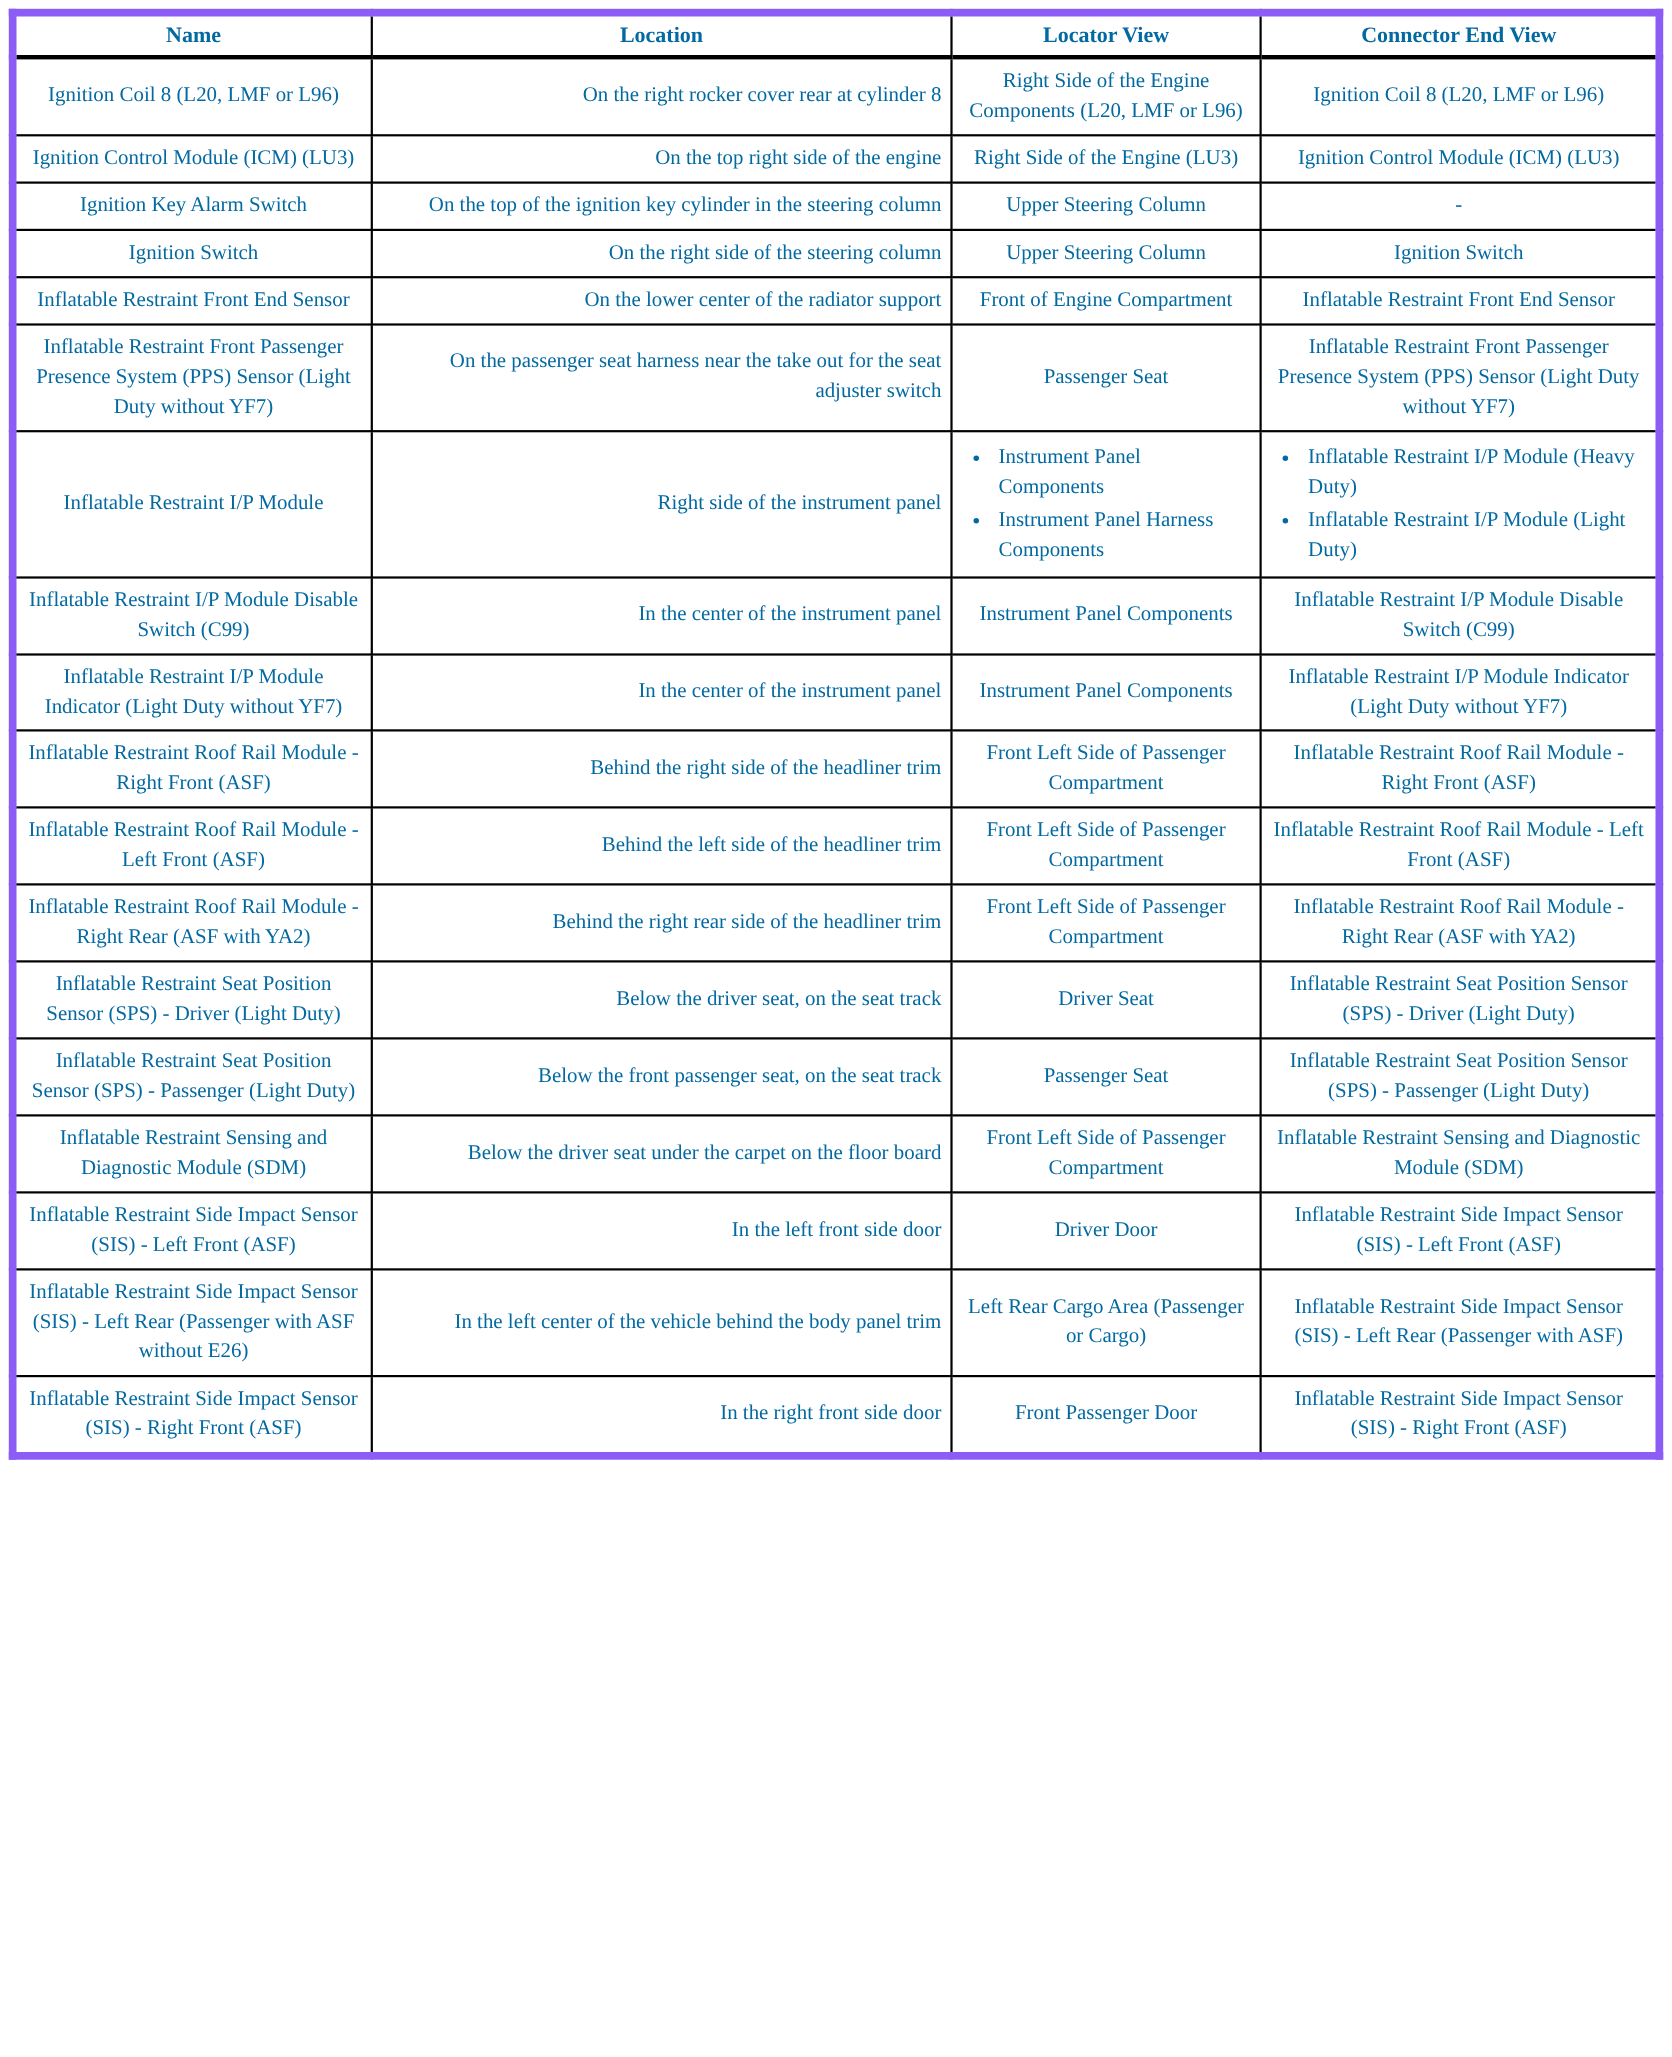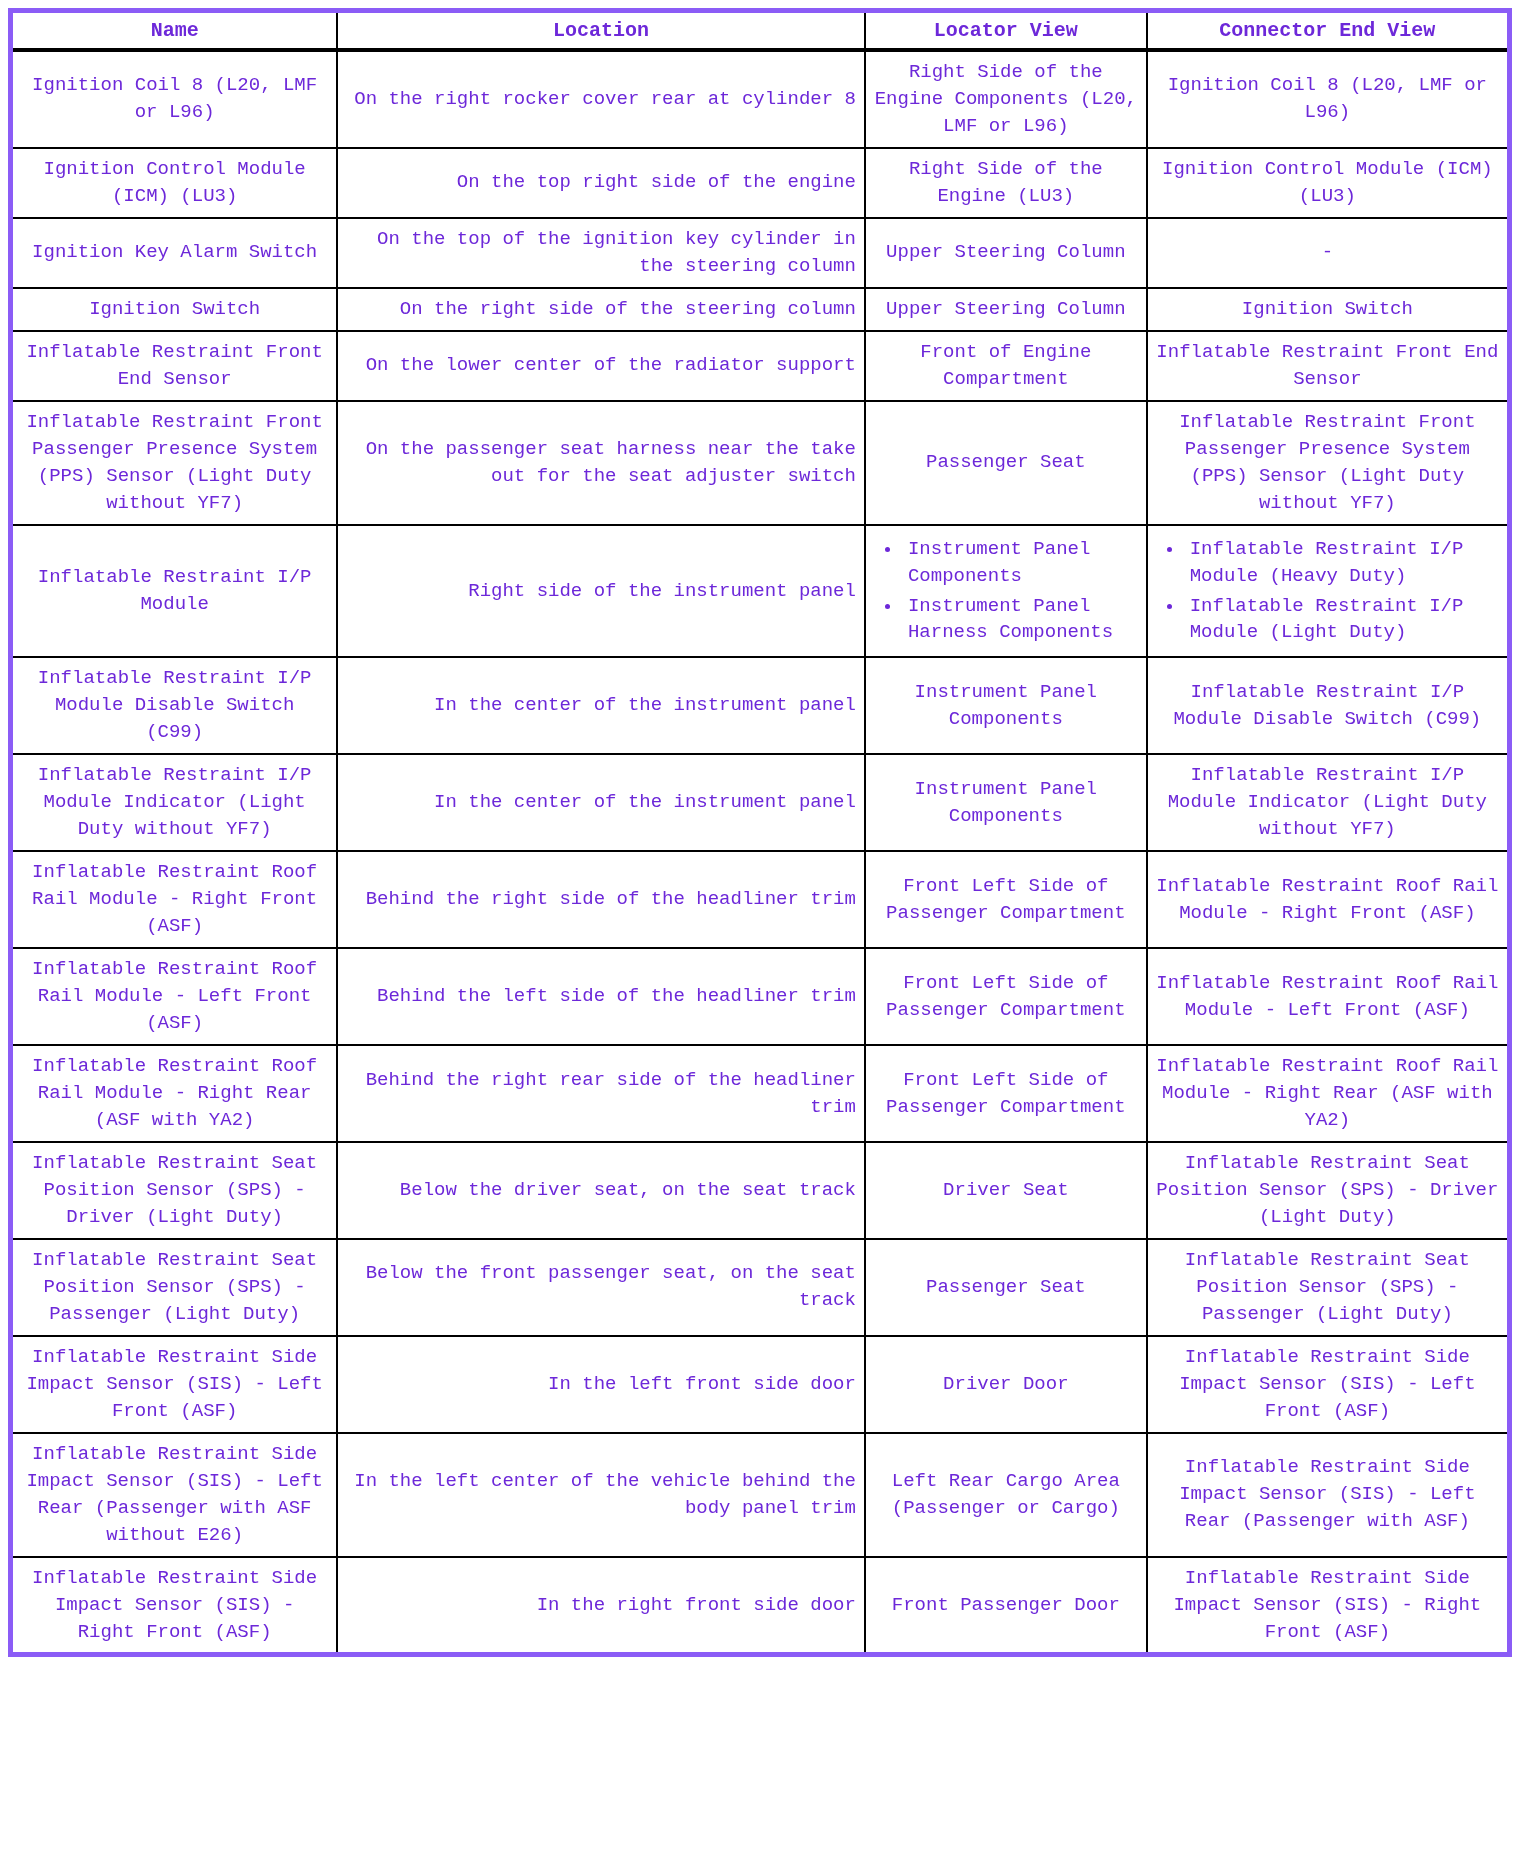--- a/index.html
+++ b/index.html
@@ -11,24 +11,24 @@
   .page {
     box-sizing: border-box;
     width: 1520px;
     padding: 8px;
     background: #ffffff;
   }
   table.locator-table {
     border-collapse: collapse;
     table-layout: fixed;
     width: 100%;
-    border: 5px solid #8b5cf6;
-    font-family: Liberation Mono, monospace;
+    border: 7px solid #8b5cf6;
+    font-family: Liberation Serif, serif;
     font-size: 19px;
-    color: #6d28d9;
+    color: #0369a1;
   }
   col.col-name      { width: 21.8%; }
   col.col-location  { width: 35.2%; }
   col.col-locator   { width: 18.8%; }
   col.col-connector { width: 24.2%; }
 
   th {
     border: 2px solid #000000;
     border-bottom: 4px solid #000000;
     font-size: 20px;
@@ -184,20 +184,26 @@
     <td class="cell-connector-end-view">Inflatable Restraint Seat Position Sensor (SPS) - Driver (Light Duty)</td>
   </tr>
 
   <tr>
     <td class="cell-name">Inflatable Restraint Seat Position Sensor (SPS) - Passenger (Light Duty)</td>
     <td class="cell-location">Below the front passenger seat, on the seat track</td>
     <td class="cell-locator-view">Passenger Seat</td>
     <td class="cell-connector-end-view">Inflatable Restraint Seat Position Sensor (SPS) - Passenger (Light Duty)</td>
   </tr>
 
+  <tr>
+    <td class="cell-name">Inflatable Restraint Sensing and Diagnostic Module (SDM)</td>
+    <td class="cell-location">Below the driver seat under the carpet on the floor board</td>
+    <td class="cell-locator-view">Front Left Side of Passenger Compartment</td>
+    <td class="cell-connector-end-view">Inflatable Restraint Sensing and Diagnostic Module (SDM)</td>
+  </tr>
 
   <tr>
     <td class="cell-name">Inflatable Restraint Side Impact Sensor (SIS) - Left Front (ASF)</td>
     <td class="cell-location">In the left front side door</td>
     <td class="cell-locator-view">Driver Door</td>
     <td class="cell-connector-end-view">Inflatable Restraint Side Impact Sensor (SIS) - Left Front (ASF)</td>
   </tr>
 
   <tr>
     <td class="cell-name">Inflatable Restraint Side Impact Sensor (SIS) - Left Rear (Passenger with ASF without E26)</td>

